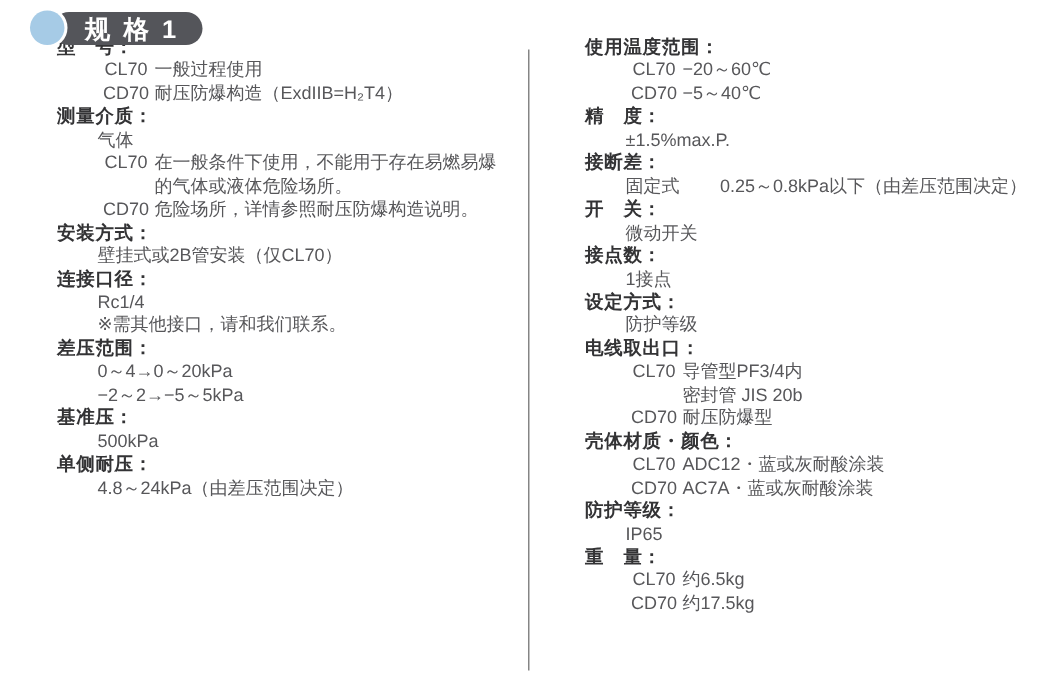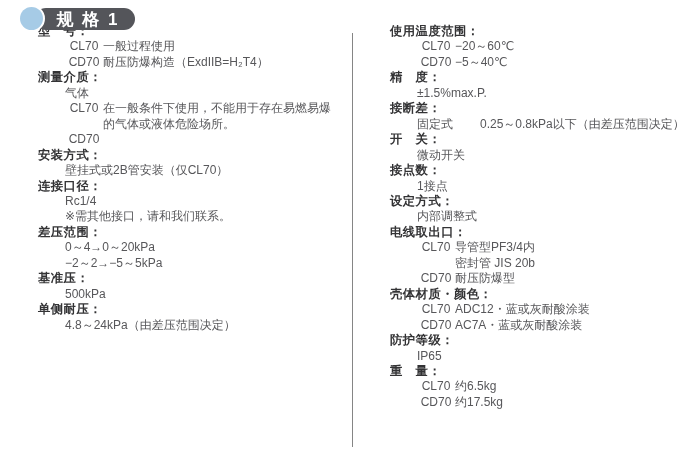--- a/index.html
+++ b/index.html
@@ -71,20 +71,21 @@
         <div class="line">
           <span class="key key-narrow">CL70</span>
           <span class="text">在一般条件下使用，不能用于存在易燃易爆</span>
         </div>
         <div class="line">
           <span class="key key-narrow"></span>
           <span class="text">的气体或液体危险场所。</span>
         </div>
         <div class="line">
           <span class="key key-narrow">CD70</span>
+          <span class="text">危险场所，详情参照耐压防爆构造说明。</span>
         </div>
       </div>
       <div class="section">
         <div class="label">安装方式：</div>
         <div class="line">
           <span class="text">壁挂式或2B管安装（仅CL70）</span>
         </div>
       </div>
       <div class="section">
         <div class="label">连接口径：</div>
@@ -151,21 +152,21 @@
       </div>
       <div class="section">
         <div class="label">接点数：</div>
         <div class="line">
           <span class="text">1接点</span>
         </div>
       </div>
       <div class="section">
         <div class="label">设定方式：</div>
         <div class="line">
-          <span class="text">内部调整式</span>
+          <span class="text">防护等级</span>
         </div>
       </div>
       <div class="section">
         <div class="label">电线取出口：</div>
         <div class="line">
           <span class="key key-narrow">CL70</span>
           <span class="text">导管型PF3/4内</span>
         </div>
         <div class="line">
           <span class="key key-narrow"></span>

